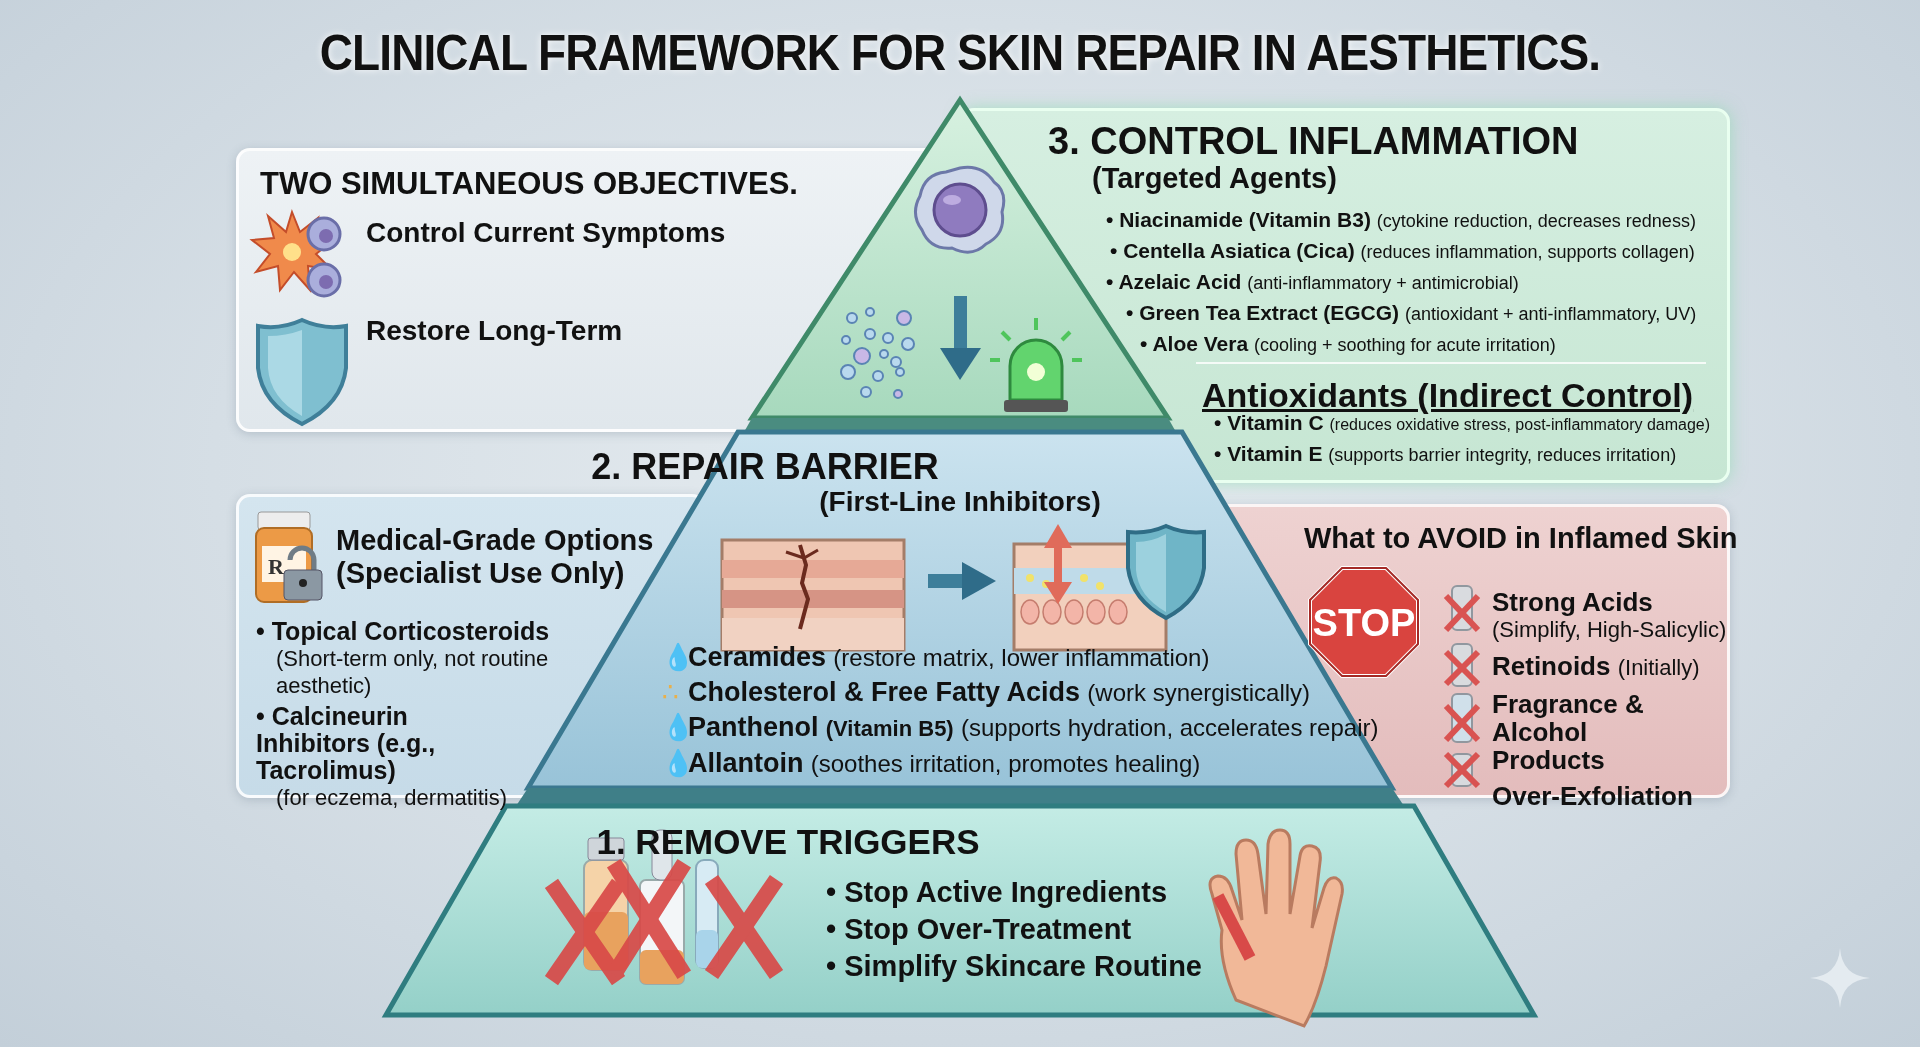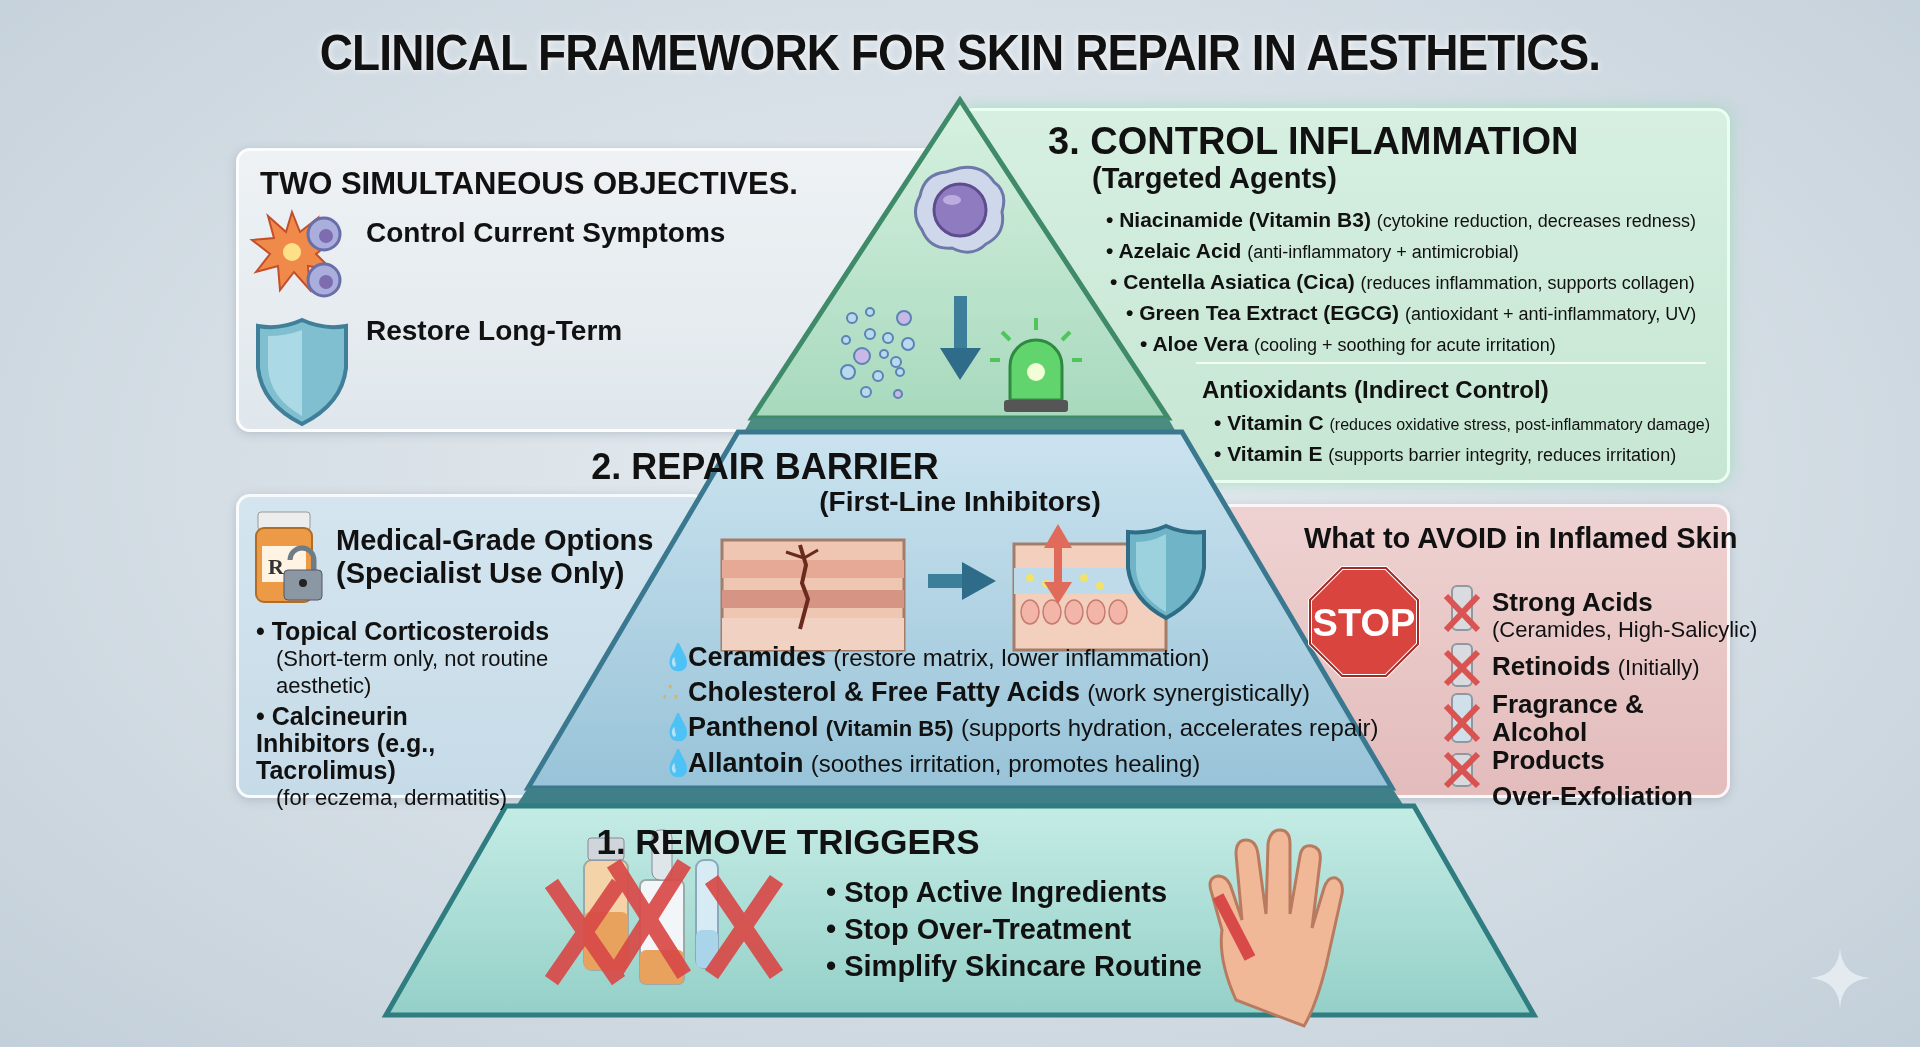--- a/index.html
+++ b/index.html
@@ -29,21 +29,21 @@
 
   .obj-title { left: 260px; top: 166px; font-size: 31px; font-weight: bold; }
   .obj-item { font-size: 28px; font-weight: bold; line-height: 34px; }
 
   .ctrl-title { left: 1048px; top: 120px; font-size: 38px; font-weight: bold; }
   .ctrl-sub { left: 1092px; top: 162px; font-size: 29px; font-weight: bold; }
   .ctrl-list li { list-style: none; font-size: 21px; line-height: 29px; white-space: nowrap; }
   .ctrl-list li .note { font-size: 18px; }
   .bullet::before { content: "• "; font-weight: bold; }
 
-  .anti-title { left: 1202px; top: 376px; font-size: 24px; font-weight: bold; }
+  .anti-title { left: 1202px; top: 376px; font-size: 34px; font-weight: bold; text-decoration: underline; }
 
   .med-title { left: 336px; top: 524px; font-size: 29px; font-weight: bold; line-height: 33px; }
   .med-list { left: 256px; top: 618px; font-size: 25px; line-height: 27px; }
   .med-list .note { font-size: 22px; display: block; padding-left: 20px; }
 
   .avoid-title { left: 1304px; top: 522px; font-size: 29px; font-weight: bold; }
   .avoid-list { left: 1446px; top: 586px; }
   .avoid-item { position: relative; font-size: 26px; line-height: 28px; font-weight: bold; margin-bottom: 8px; }
   .avoid-item .note { font-weight: normal; font-size: 22px; }
 
@@ -245,22 +245,22 @@
   <div>Control Current Symptoms</div>
 </div>
 <div class="abs obj-item" style="left:366px; top:314px;">
   <div>Restore Long-Term</div>
 </div>
 
 <div class="abs ctrl-title">3. CONTROL INFLAMMATION</div>
 <div class="abs ctrl-sub">(Targeted Agents)</div>
 <ul class="abs ctrl-list" style="left:1106px; top:205px;">
   <li style="margin-left:0"><span class="bullet txt-b">Niacinamide (Vitamin B3)</span> <span class="note">(cytokine reduction, decreases redness)</span></li>
+  <li style="margin-left:4px"><span class="bullet txt-b">Centella Asiatica (Cica)</span> <span class="note">(reduces inflammation, supports collagen)</span></li>
   <li style="margin-left:0"><span class="bullet txt-b">Azelaic Acid</span> <span class="note">(anti-inflammatory + antimicrobial)</span></li>
-  <li style="margin-left:4px"><span class="bullet txt-b">Centella Asiatica (Cica)</span> <span class="note">(reduces inflammation, supports collagen)</span></li>
   <li style="margin-left:20px"><span class="bullet txt-b">Green Tea Extract (EGCG)</span> <span class="note">(antioxidant + anti-inflammatory, UV)</span></li>
   <li style="margin-left:34px"><span class="bullet txt-b">Aloe Vera</span> <span class="note">(cooling + soothing for acute irritation)</span></li>
 </ul>
 <div class="abs" style="left:1196px; top:362px; width:510px; height:2px; background:rgba(255,255,255,0.8);"></div>
 <div class="abs anti-title">Antioxidants (Indirect Control)</div>
 <ul class="abs ctrl-list" style="left:1214px; top:408px;">
   <li><span class="bullet txt-b">Vitamin C</span> <span class="note" style="font-size:16px">(reduces oxidative stress, post-inflammatory damage)</span></li>
   <li><span class="bullet txt-b">Vitamin E</span> <span class="note">(supports barrier integrity, reduces irritation)</span></li>
 </ul>
 
@@ -276,21 +276,21 @@
   <div>
     <span class="bullet txt-b" style="display:block; width:270px; padding-left:0;">Calcineurin Inhibitors (e.g., Tacrolimus)</span>
     <span class="note">(for eczema, dermatitis)</span>
   </div>
 </div>
 
 <div class="abs avoid-title">What to AVOID in Inflamed Skin</div>
 <div class="abs avoid-list" style="left:1492px; top:588px;">
   <div class="avoid-item">
       <div>Strong Acids</div>
-      <div class="note">(Ceramides, High-Salicylic)</div>
+      <div class="note">(Simplify, High-Salicylic)</div>
     </div>
   <div class="avoid-item"><span>Retinoids</span> <span class="note">(Initially)</span></div>
   <div class="avoid-item" style="width:200px"><span>Fragrance &amp; Alcohol Products</span></div>
   <div class="avoid-item"><span>Over-Exfoliation</span></div>
 </div>
 
 <div class="abs repair-title">2. REPAIR BARRIER</div>
 <div class="abs repair-sub">(First-Line Inhibitors)</div>
 <ul class="abs repair-list">
   <li><span class="ico" style="color:#5fb3d6">💧</span><span class="txt-b">Ceramides</span> <span class="note">(restore matrix, lower inflammation)</span></li>

